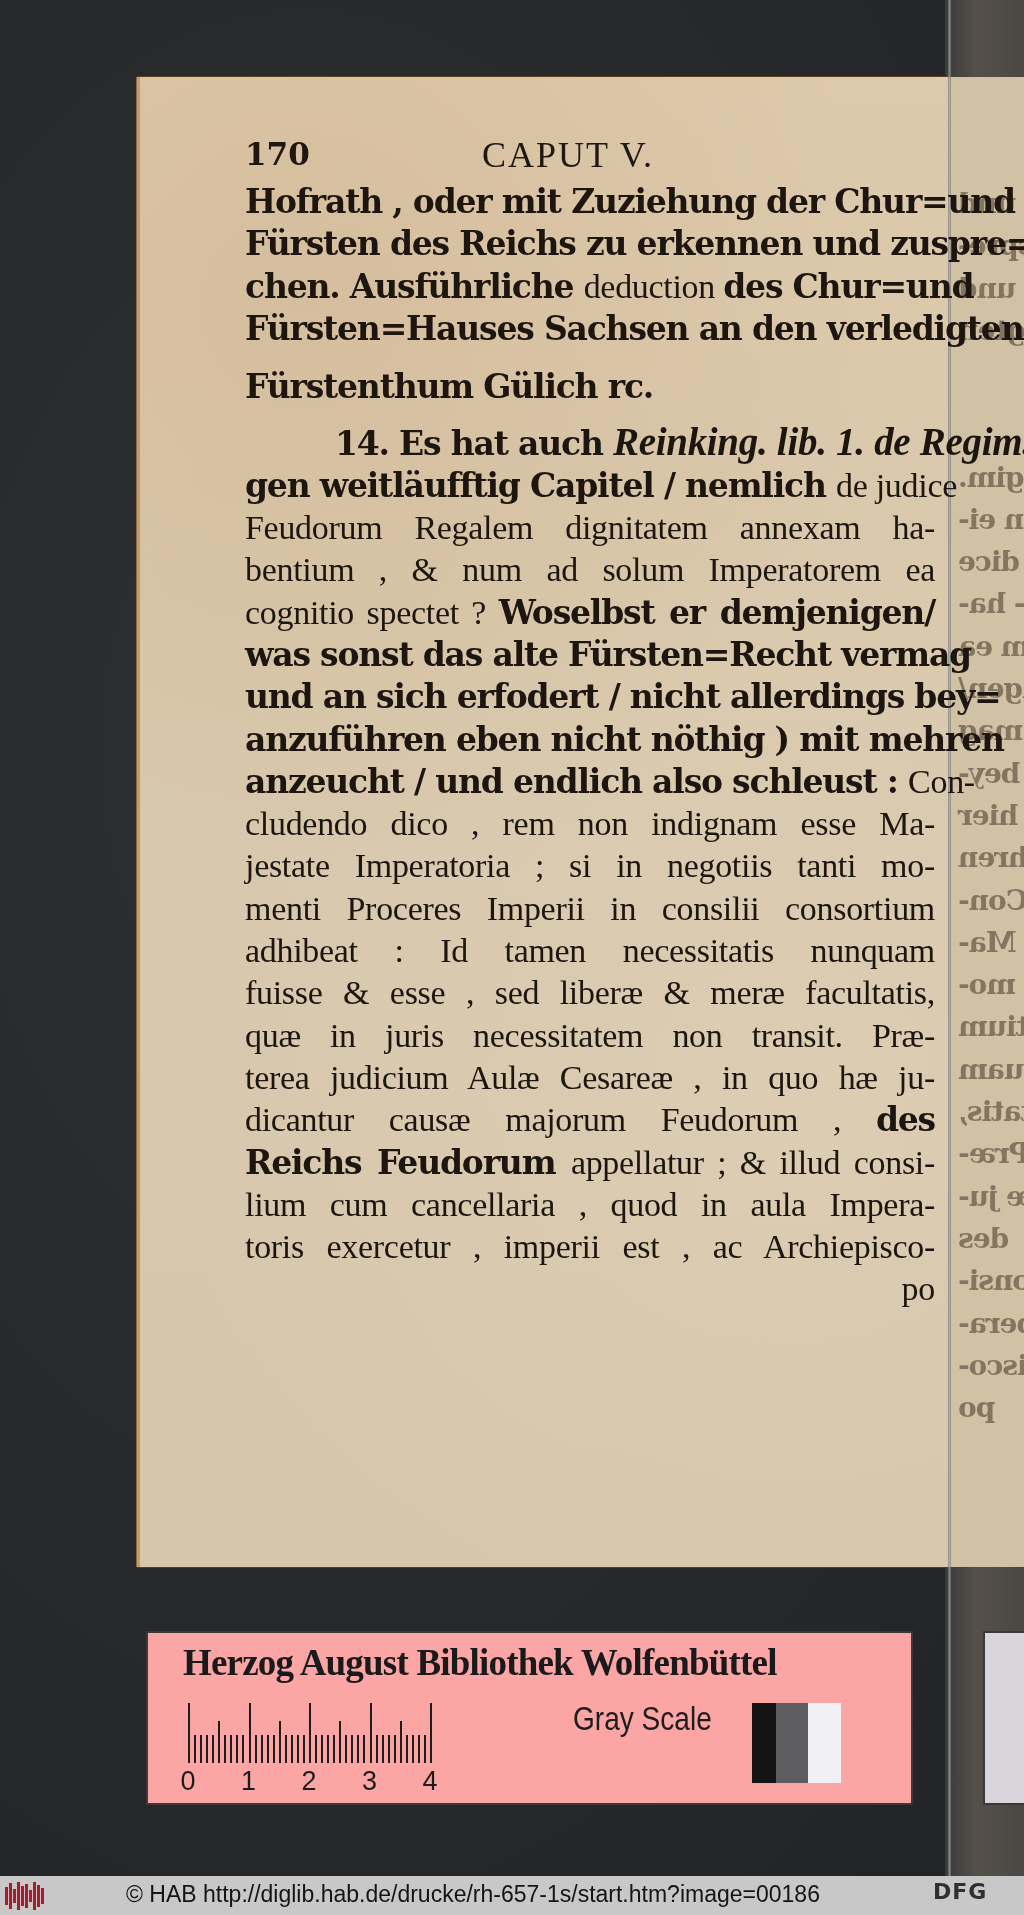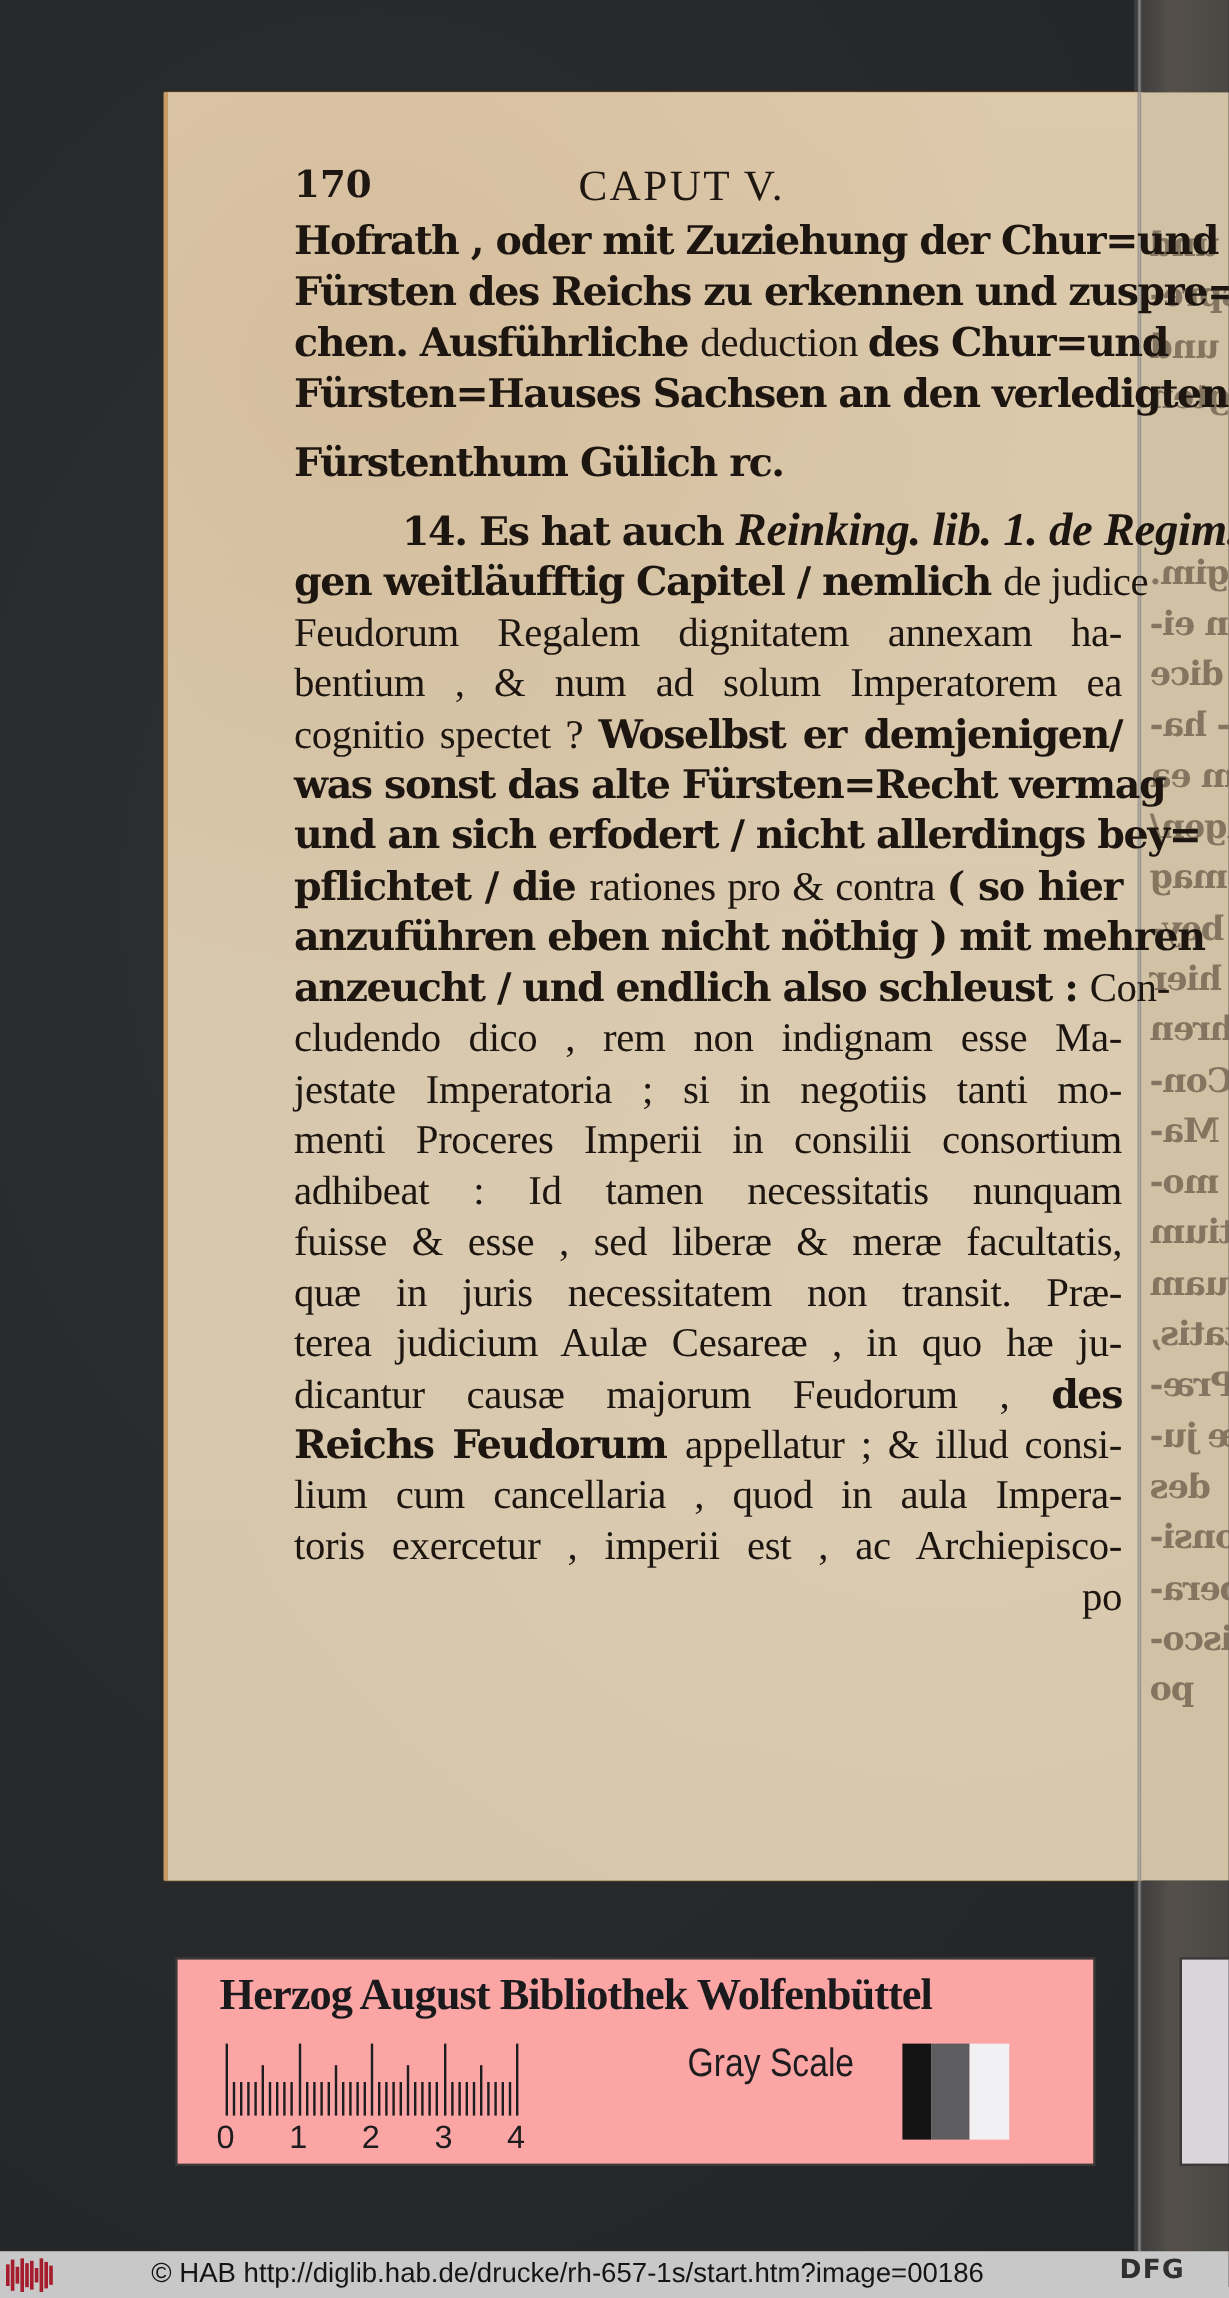--- a/index.html
+++ b/index.html
@@ -167,21 +167,20 @@
       <div class="line"><span class="frak">Fürsten=Hauses Sachsen an den verledigten</span></div>
       <div class="line short"><span class="frak">Fürstenthum Gülich rc.</span></div>
       <div class="gap"></div>
       <div class="line indent"><span class="frak">14. Es hat auch </span><span class="italic">Reinking. lib. 1. de Regim.</span></div>
       <div class="line"><span class="frak">gen weitläufftig Capitel /  nemlich </span><span class="antiqua">de judice</span></div>
       <div class="line"><span class="antiqua">Feudorum Regalem dignitatem annexam ha-</span></div>
       <div class="line"><span class="antiqua">bentium , &amp; num ad solum Imperatorem ea</span></div>
       <div class="line"><span class="antiqua">cognitio spectet ?  </span><span class="frak">Woselbst er demjenigen/</span></div>
       <div class="line"><span class="frak">was sonst das alte Fürsten=Recht vermag</span></div>
       <div class="line"><span class="frak">und an sich erfodert /  nicht allerdings bey=</span></div>
-      <div class="line"><span class="frak">pflichtet /  die </span><span class="antiqua">rationes pro &amp; contra </span><span class="frak">( so hier</span></div>
       <div class="line"><span class="frak">anzuführen eben nicht nöthig )  mit mehren</span></div>
       <div class="line"><span class="frak">anzeucht /  und endlich also schleust :  </span><span class="antiqua">Con-</span></div>
       <div class="line"><span class="antiqua">cludendo dico , rem non indignam esse Ma-</span></div>
       <div class="line"><span class="antiqua">jestate Imperatoria ; si in  negotiis tanti mo-</span></div>
       <div class="line"><span class="antiqua">menti Proceres Imperii in consilii consortium</span></div>
       <div class="line"><span class="antiqua">adhibeat :  Id  tamen  necessitatis  nunquam</span></div>
       <div class="line"><span class="antiqua">fuisse &amp; esse  ,   sed liberæ &amp; meræ facultatis,</span></div>
       <div class="line"><span class="antiqua">quæ in juris necessitatem non transit.     Præ-</span></div>
       <div class="line"><span class="antiqua">terea judicium Aulæ Cesareæ ,  in quo hæ ju-</span></div>
       <div class="line"><span class="antiqua">dicantur causæ  majorum  Feudorum  ,   </span><span class="frak">des</span></div>

